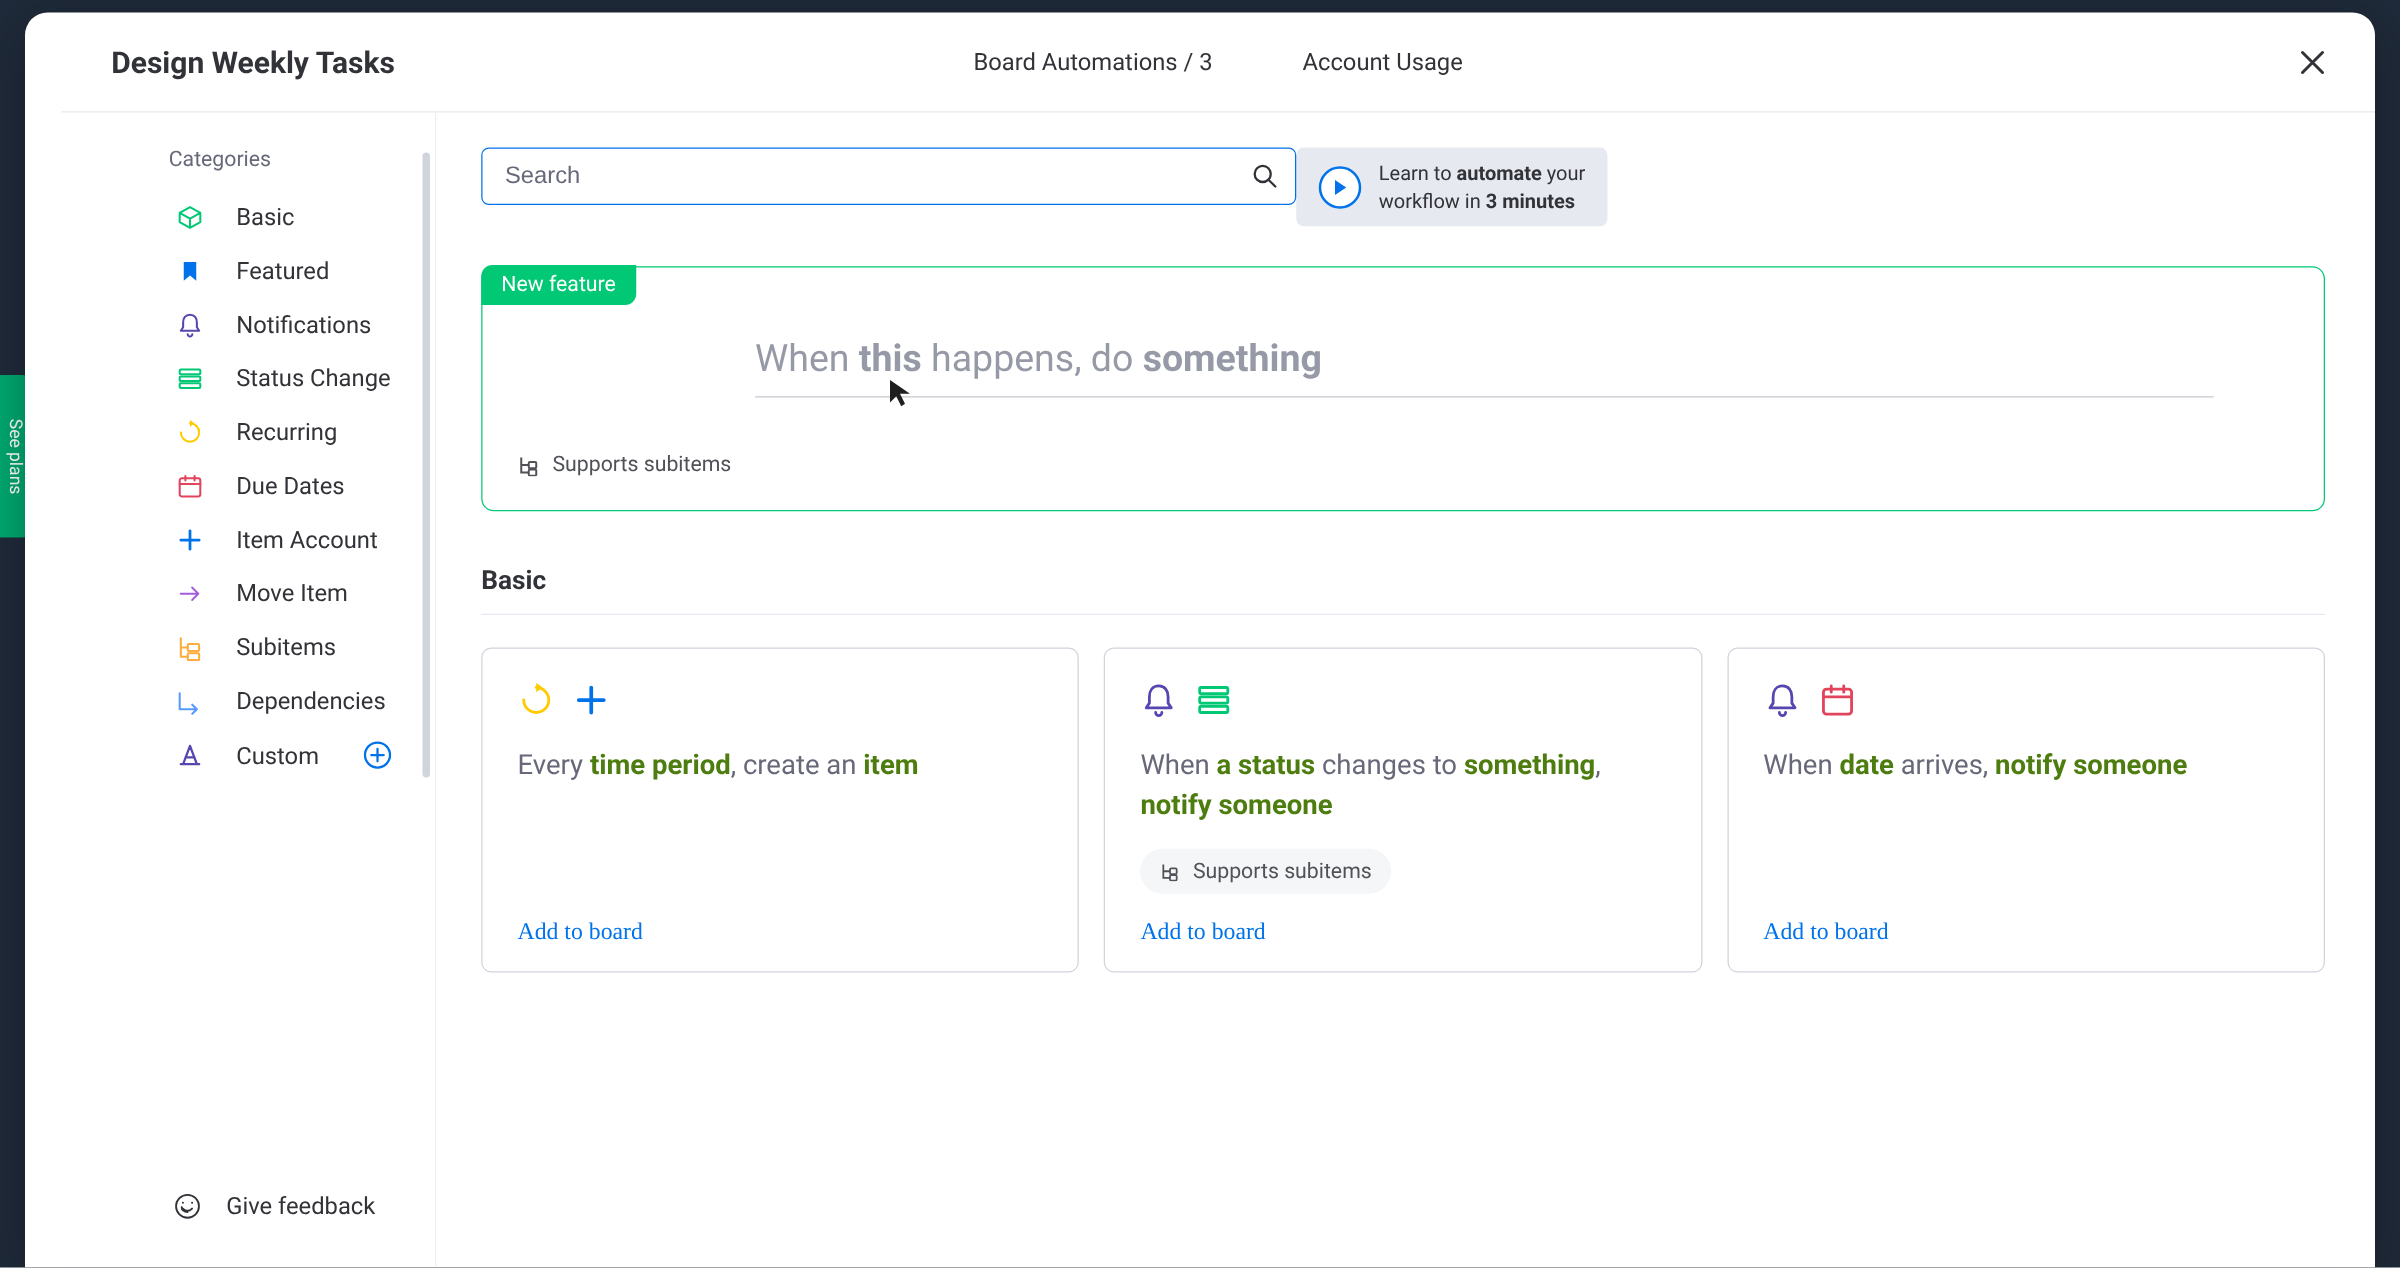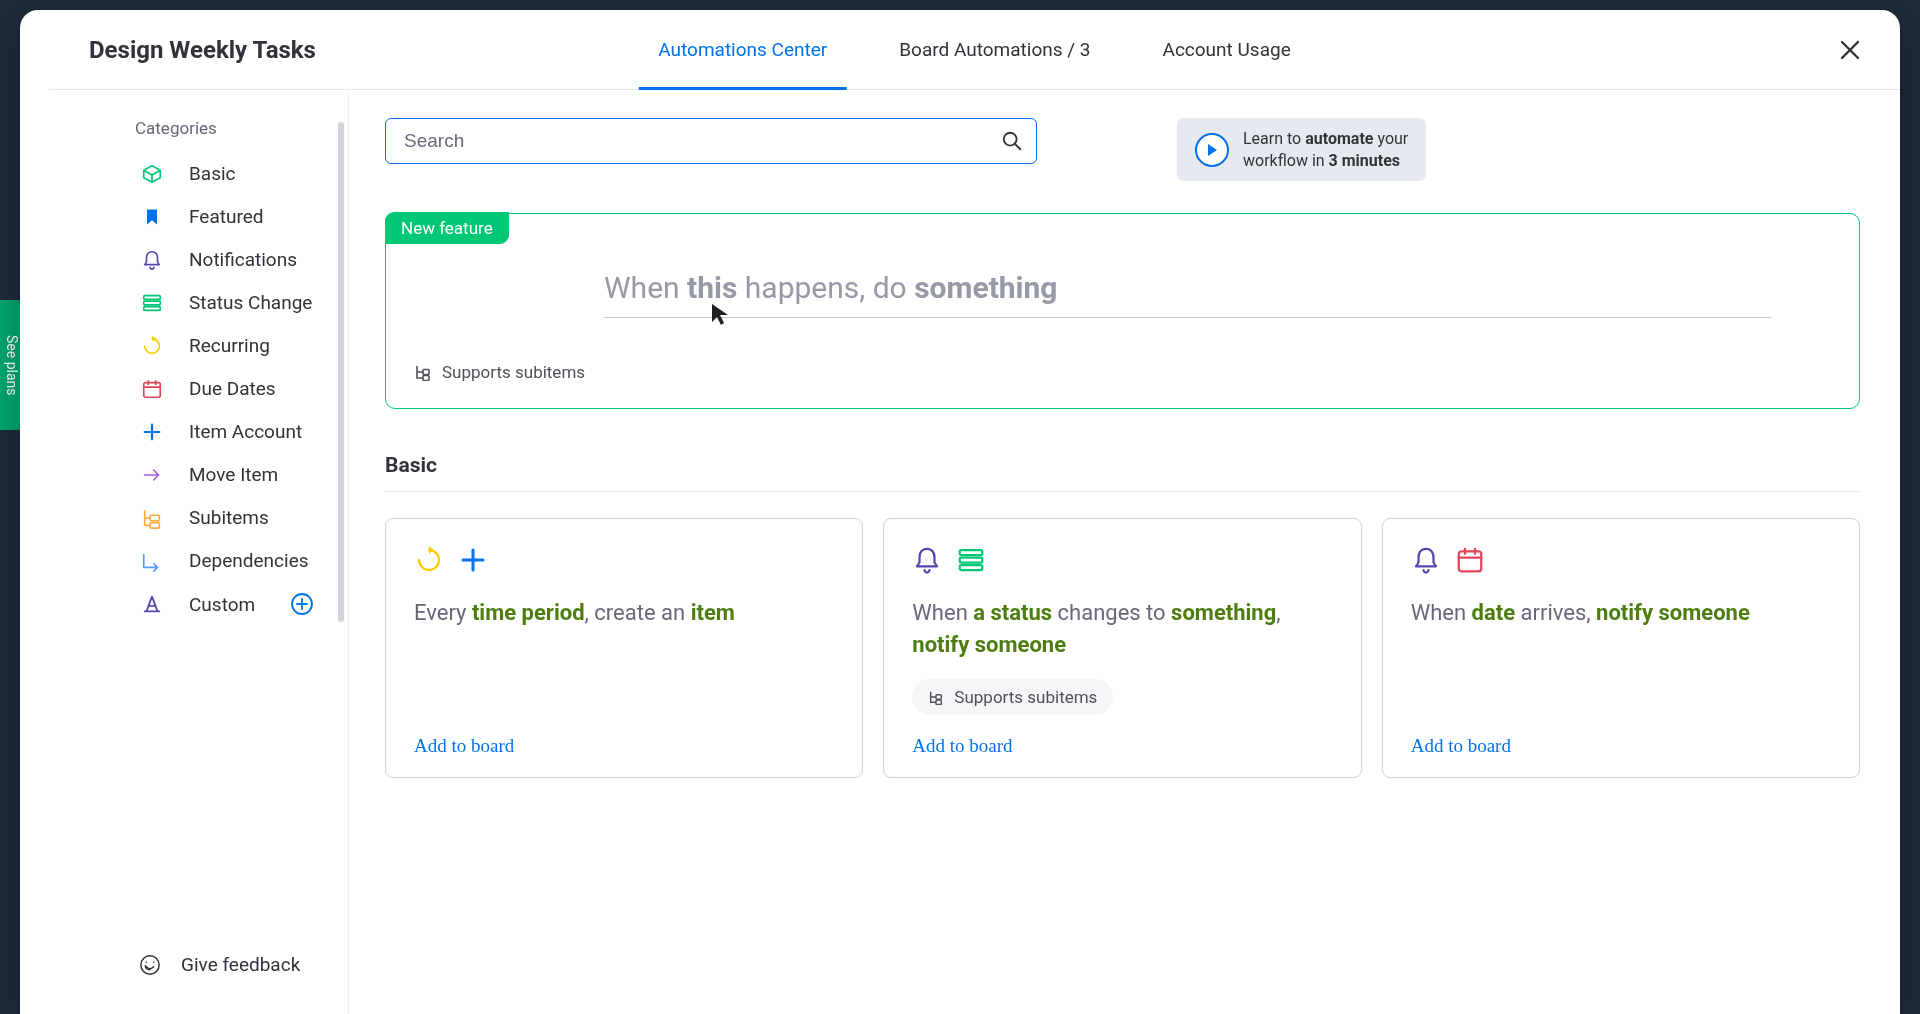--- a/index.html
+++ b/index.html
@@ -162,21 +162,20 @@
   color: #323338;
   cursor: pointer;
 }
 .main {
   flex: 1;
   padding: 28px 40px 0 36px;
   overflow-y: auto;
 }
 .top-row {
   display: flex;
-  gap: 140px;
   align-items: flex-start;
 }
 .search-wrap {
   position: relative;
   width: 652px;
 }
 .search-input {
   width: 100%;
   height: 46px;
   border: 1px solid #0073ea;
@@ -332,21 +331,20 @@
 </style>
 </head>
 <body>
 
 <div class="backdrop-left-tab">See plans</div>
 
 <div class="modal">
   <div class="modal-header">
     <div class="modal-title">Design Weekly Tasks</div>
     <div class="tabs">
-      <div class="tab active">Automations Center</div>
       <div class="tab">Board Automations / 3</div>
       <div class="tab">Account Usage</div>
     </div>
     <div class="close-btn">
       <svg width="22" height="22" viewBox="0 0 22 22">
           <path d="M3 3 L19 19 M19 3 L3 19" stroke="#323338" stroke-width="2.4" stroke-linecap="round"></path>
         </svg>
     </div>
   </div>
 

